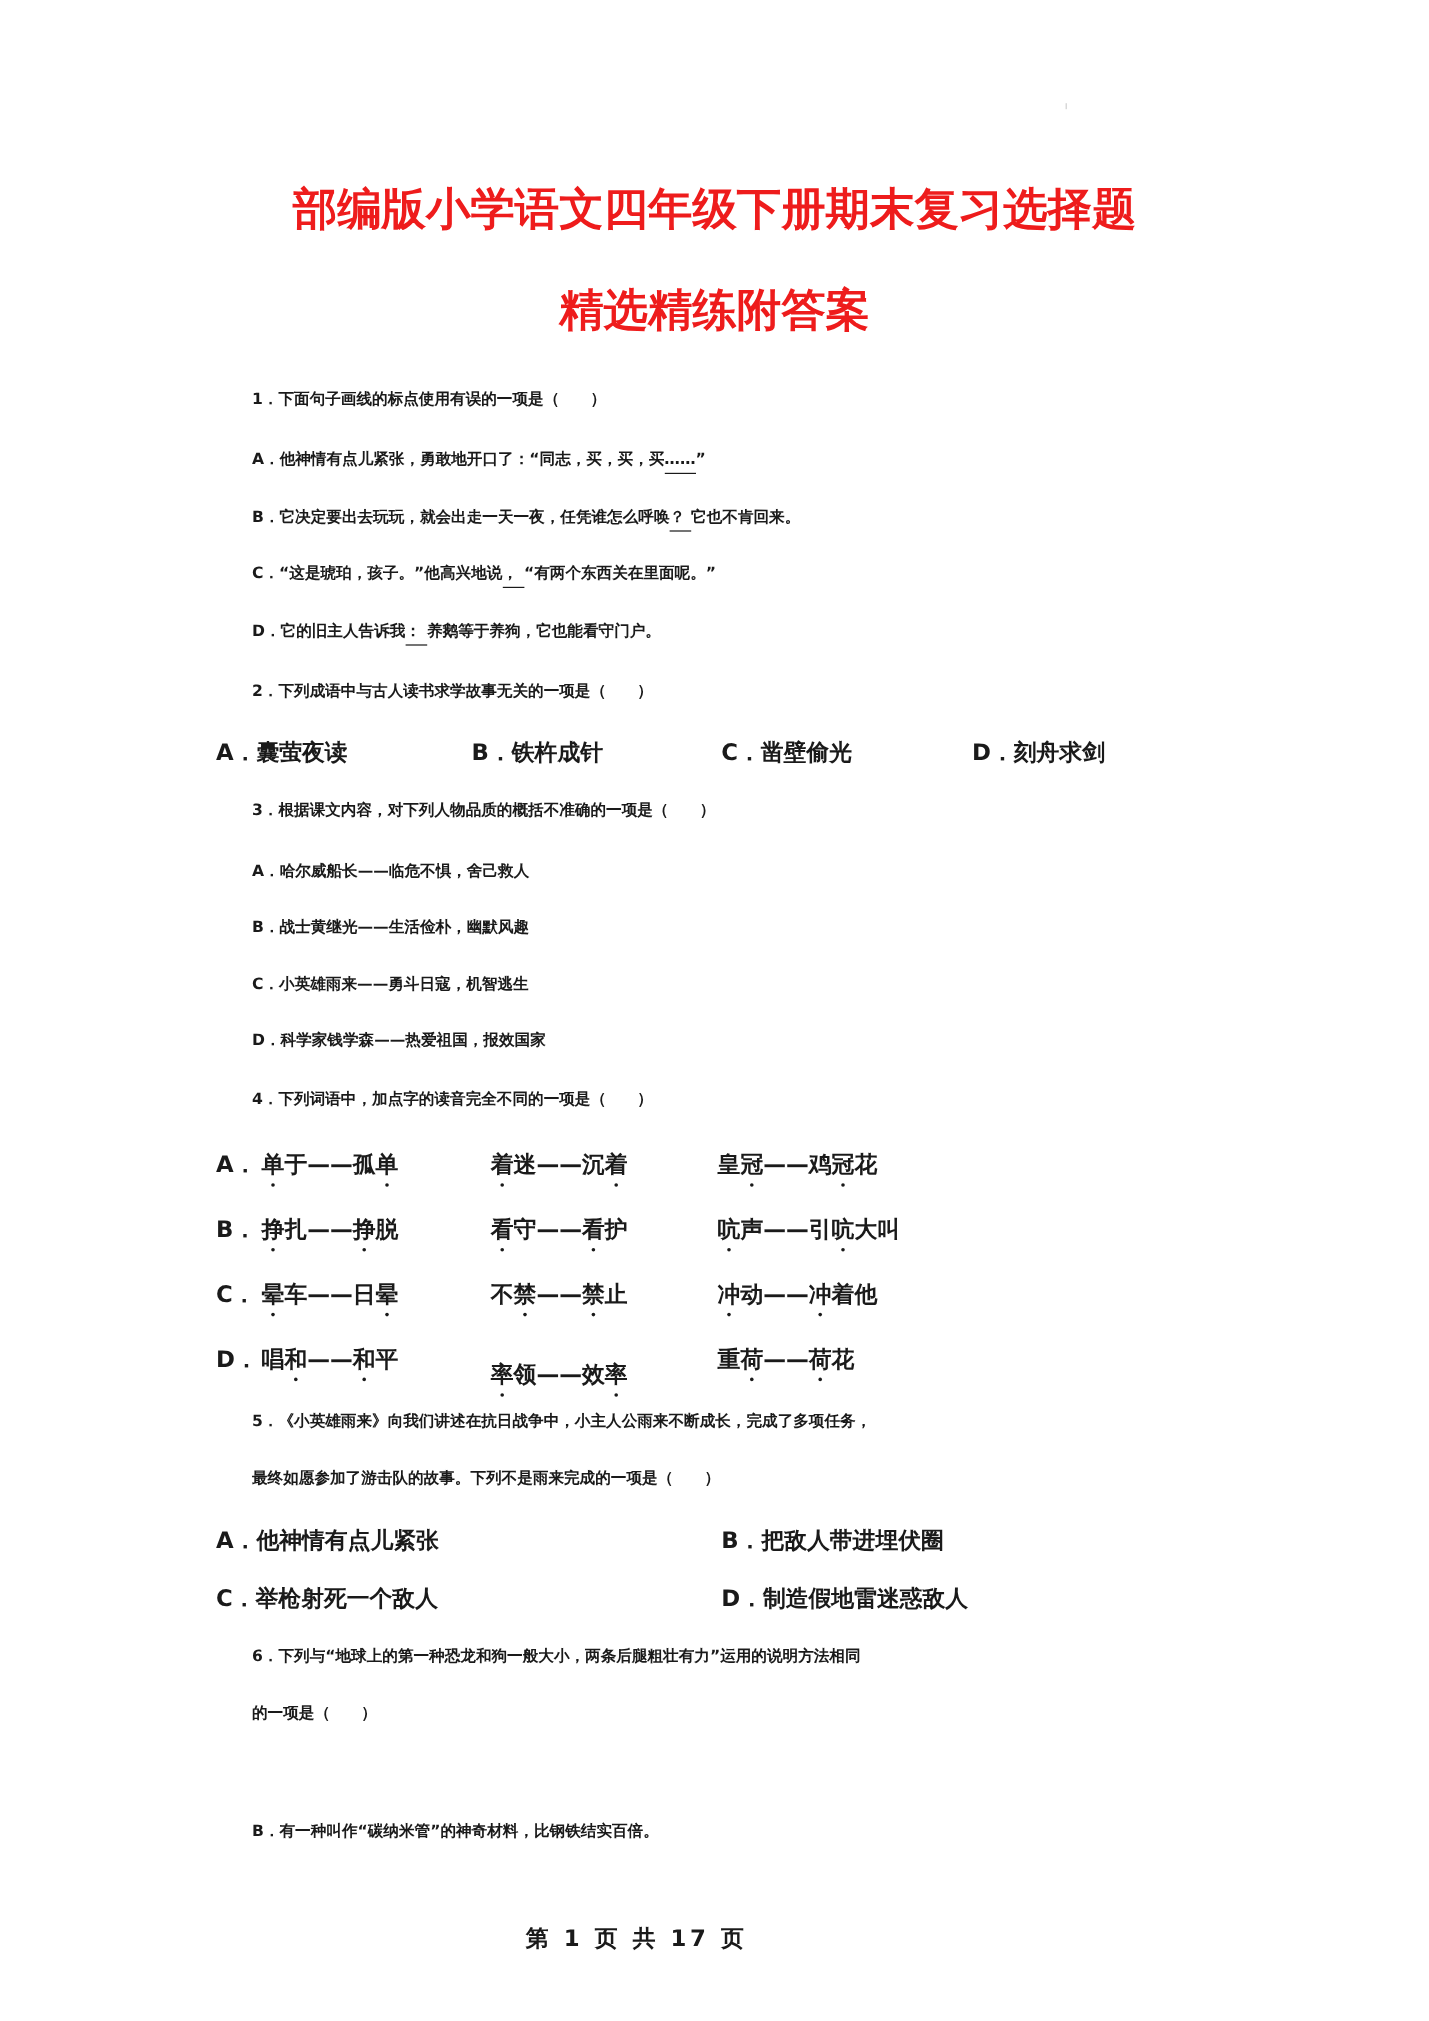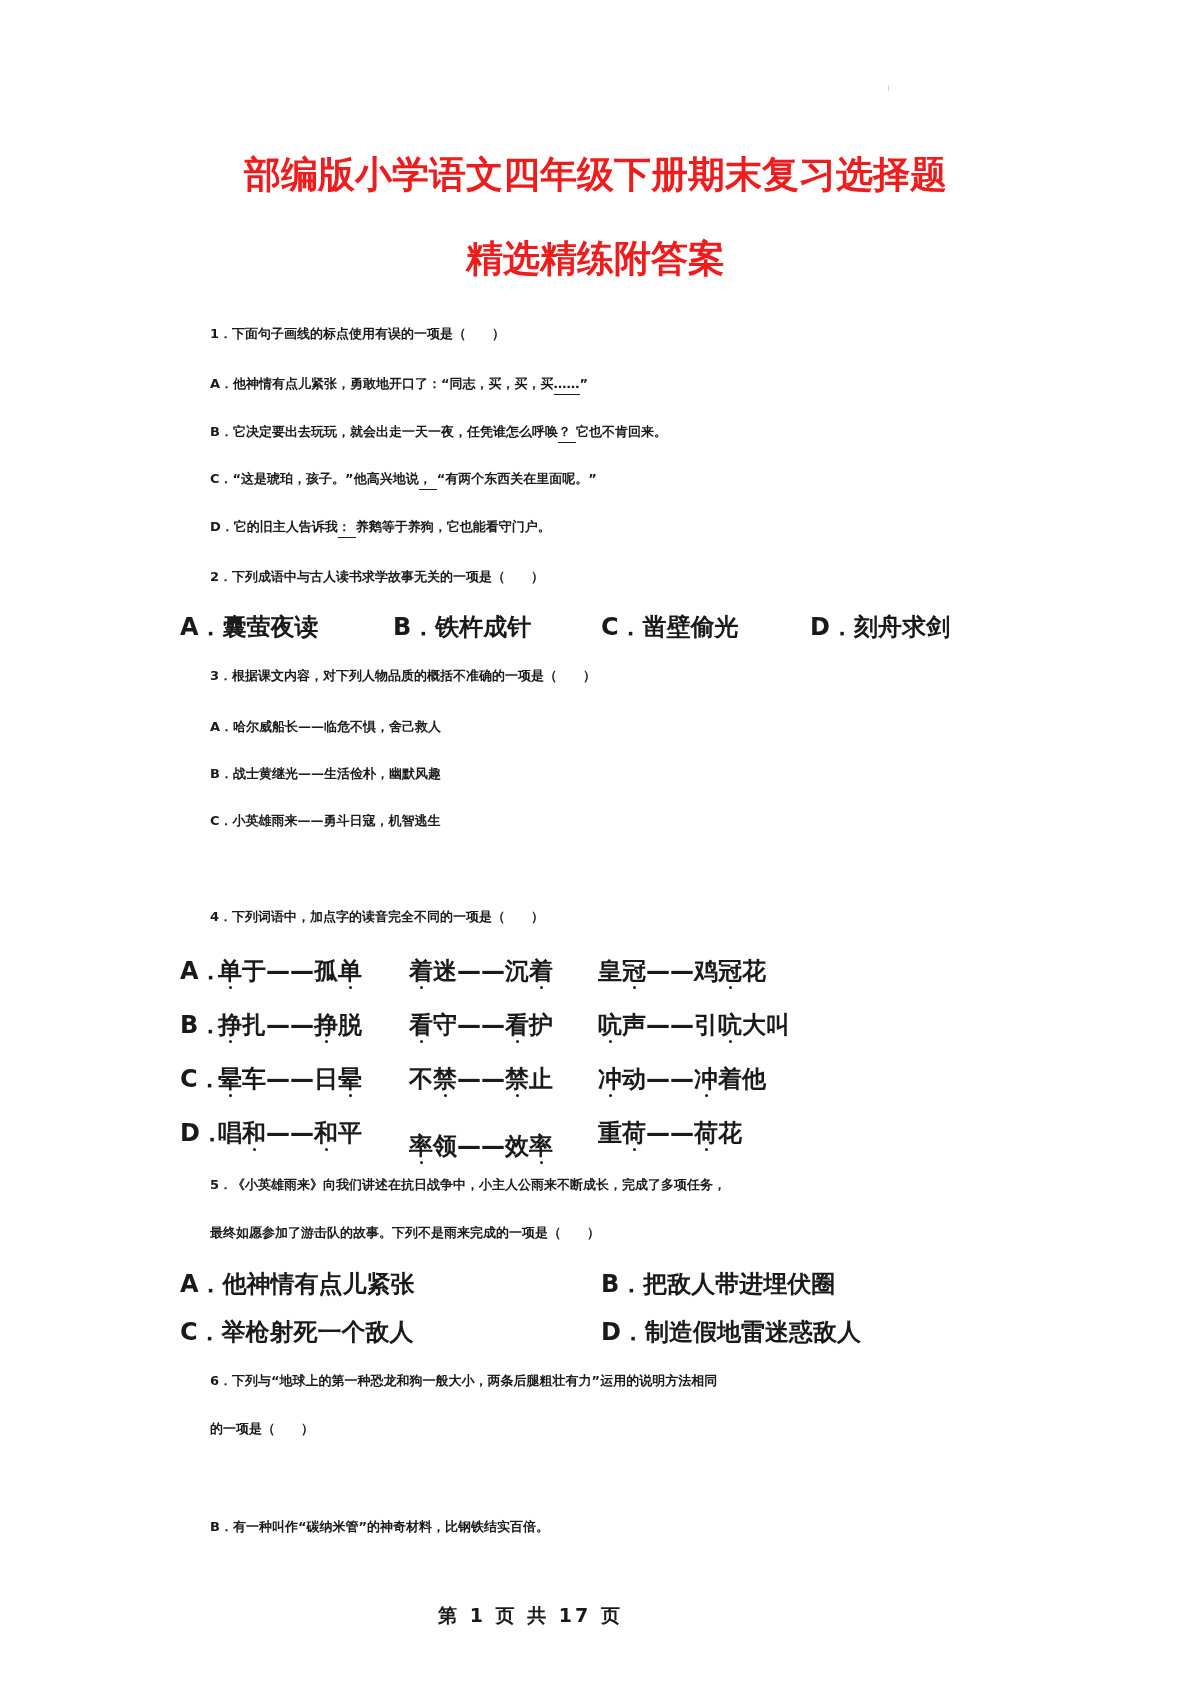--- a/index.html
+++ b/index.html
@@ -13,21 +13,21 @@
     position: absolute; left: 0; width: 1191px; text-align: center;
     color: #ee1c1c; font-weight: bold; font-size: 37px; letter-spacing: 0px;
     font-family: "DejaVu Sans", sans-serif;
   }
   .t1 { top: 150px; }
   .t2 { top: 234px; }
   .line {
     position: absolute; left: 180px; font-size: 13px; line-height: 24px;
     white-space: nowrap; font-weight: 600; margin-left: 30px;
   }
-  .opt { position: absolute; font-size: 24px; line-height: 24px; white-space: nowrap; font-weight: 600; }
+  .opt { position: absolute; font-size: 19px; line-height: 24px; white-space: nowrap; font-weight: 600; }
   .u { border-bottom: 1.5px solid #1a1a1a; display: inline-block; min-width: 18px; line-height: 20px; }
   .dot { position: relative; display: inline-block; }
   .dot::after {
     content: ""; position: absolute; left: 50%; bottom: -6px; width: 3px; height: 3px;
     margin-left: -1.5px; background: #1a1a1a; border-radius: 50%;
   }
   .footer {
     position: absolute; top: 1603px; left: 0; width: 1061px; text-align: center;
     font-size: 19px; font-weight: 600; letter-spacing: 3px;
   }
@@ -59,20 +59,21 @@
   <div class="line" style="top:565px">2．下列成语中与古人读书求学故事无关的一项是（　　）</div>
   <div class="opt" style="top:615px;left:180px">A．囊萤夜读</div>
   <div class="opt" style="top:615px;left:393px">B．铁杵成针</div>
   <div class="opt" style="top:615px;left:601px">C．凿壁偷光</div>
   <div class="opt" style="top:615px;left:810px">D．刻舟求剑</div>
 
   <div class="line" style="top:664px">3．根据课文内容，对下列人物品质的概括不准确的一项是（　　）</div>
   <div class="line" style="top:715px">A．哈尔威船长——临危不惧，舍己救人</div>
   <div class="line" style="top:762px">B．战士黄继光——生活俭朴，幽默风趣</div>
   <div class="line" style="top:809px">C．小英雄雨来——勇斗日寇，机智逃生</div>
+  <div class="line" style="top:856px">D．科学家钱学森——热爱祖国，报效国家</div>
 
   <div class="line" style="top:905px">4．下列词语中，加点字的读音完全不同的一项是（　　）</div>
 
   <div class="opt" style="top:959px;left:180px">A．</div>
   <div class="opt" style="top:959px;left:218px"><span></span><span class="dot">单</span><span>于</span><span>——</span><span>孤</span><span class="dot">单</span><span></span></div>
   <div class="opt" style="top:959px;left:409px"><span></span><span class="dot">着</span><span>迷</span><span>——</span><span>沉</span><span class="dot">着</span><span></span></div>
   <div class="opt" style="top:959px;left:598px"><span>皇</span><span class="dot">冠</span><span></span><span>——</span><span>鸡</span><span class="dot">冠</span><span>花</span></div>
 
   <div class="opt" style="top:1013px;left:180px">B．</div>
   <div class="opt" style="top:1013px;left:218px"><span></span><span class="dot">挣</span><span>扎</span><span>——</span><span></span><span class="dot">挣</span><span>脱</span></div>

